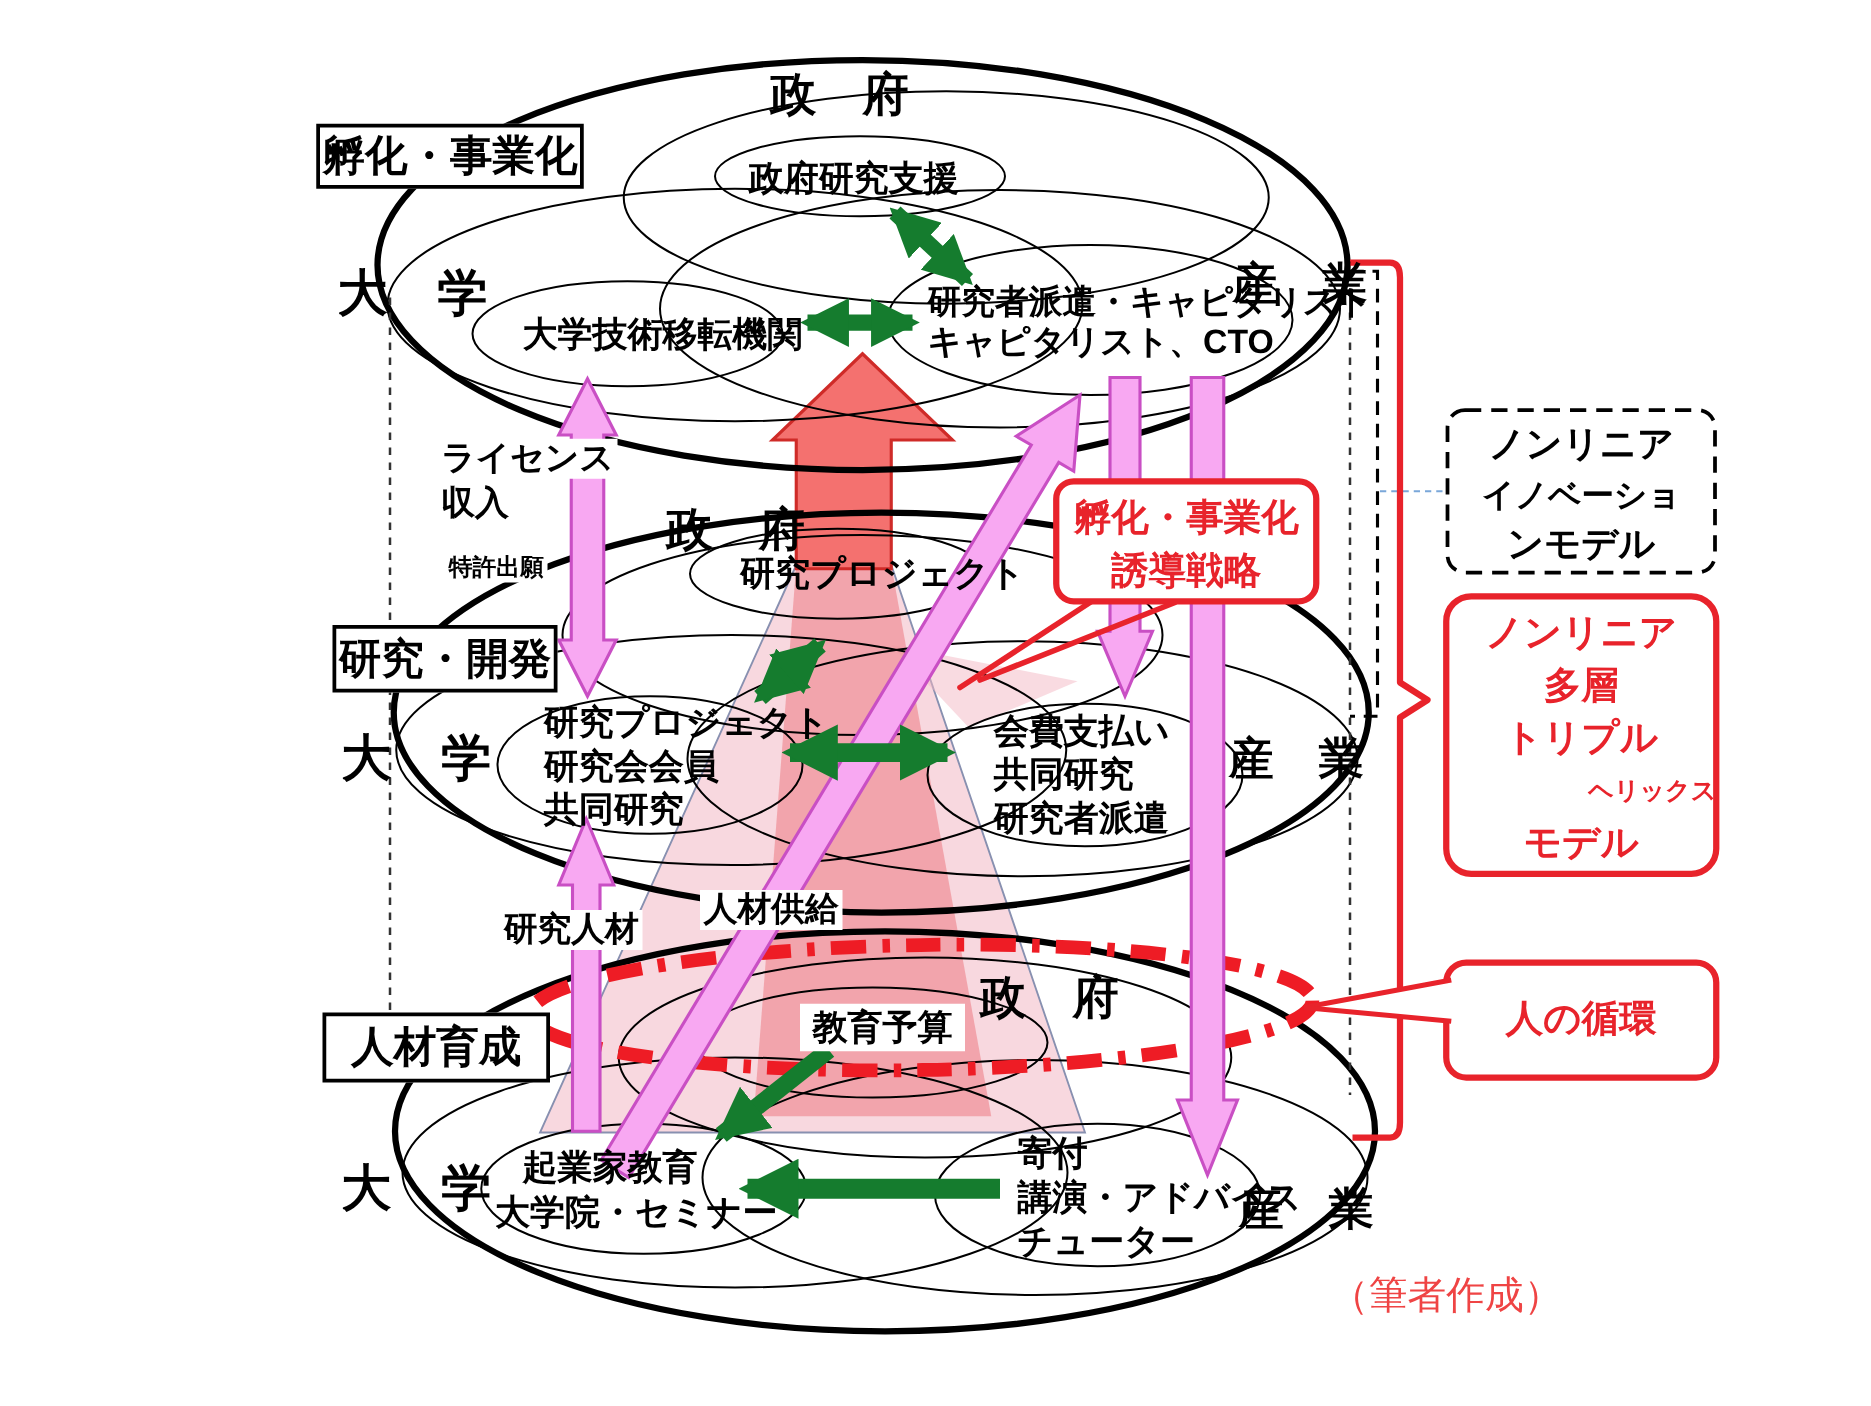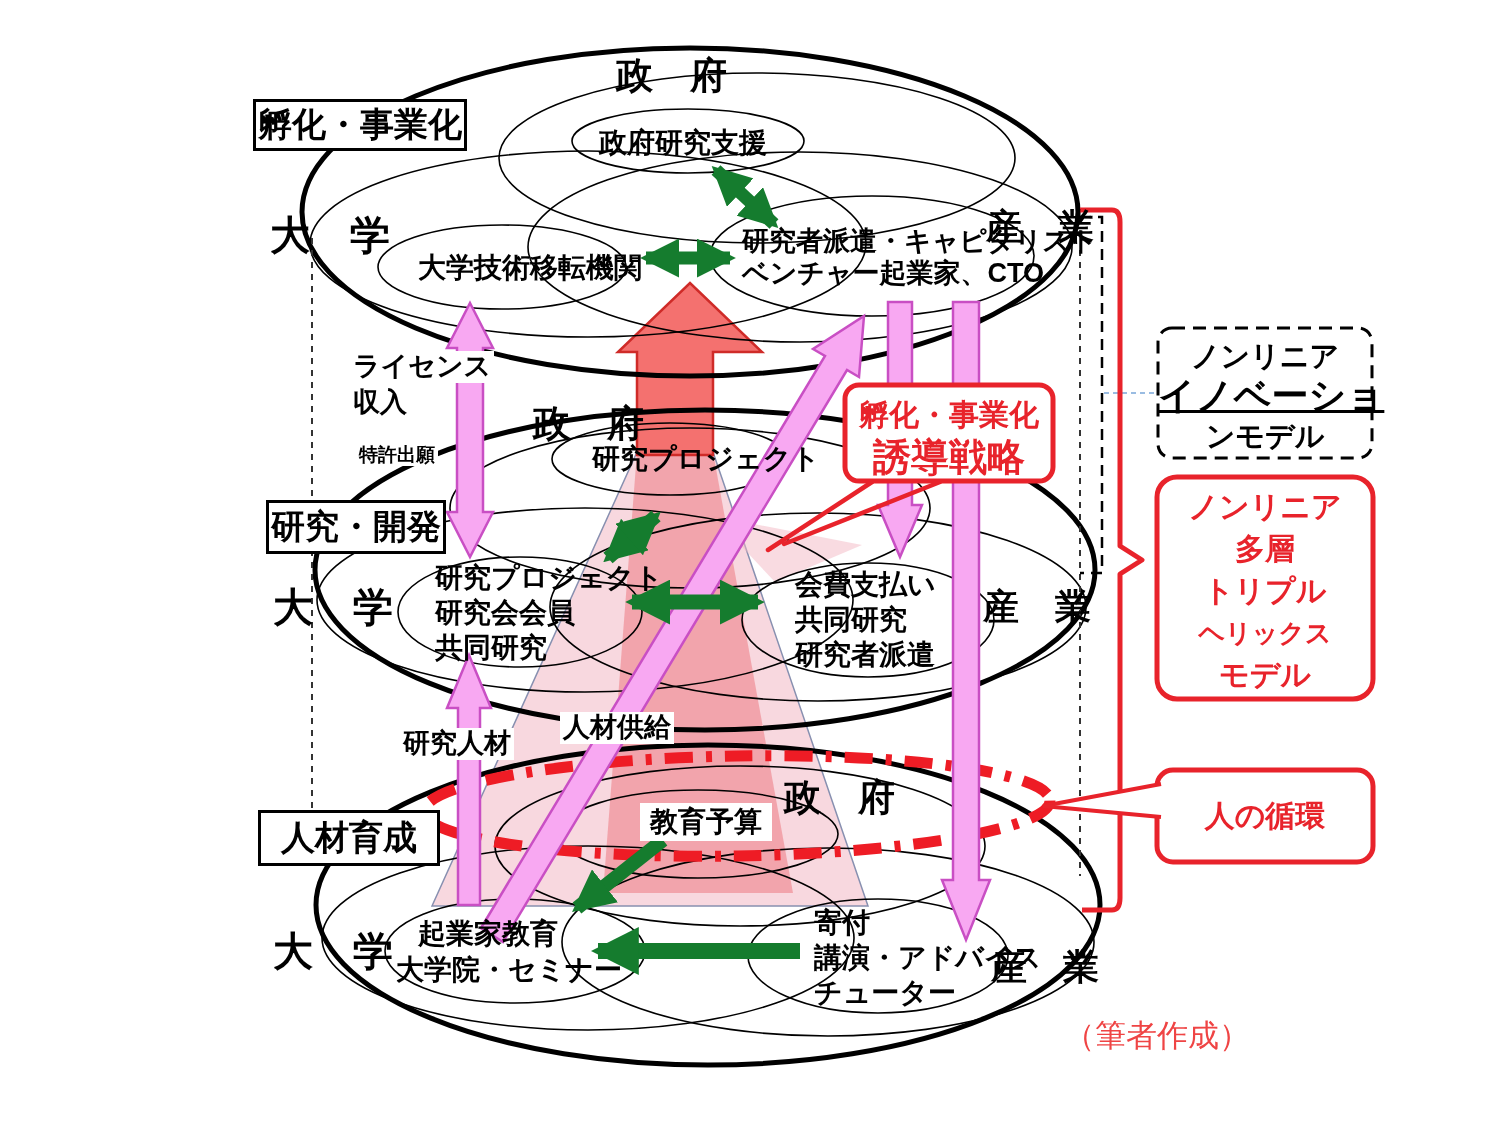--- a/index.html
+++ b/index.html
@@ -107,21 +107,21 @@
   <div class="boxlbl" style="left:253px;top:99px;width:208px;height:46px;font-size:34px;">孵化・事業化</div>
   <div class="boxlbl" style="left:266px;top:500px;width:174px;height:48px;font-size:34px;">研究・開発</div>
   <div class="boxlbl" style="left:258px;top:810px;width:176px;height:50px;font-size:34px;">人材育成</div>
 
   <div class="lbl" style="left:616px;top:54px;font-size:37px;">政　府</div>
   <div class="lbl" style="left:270px;top:212px;font-size:40px;">大　学</div>
   <div class="lbl" style="left:986px;top:206px;font-size:36px;">産　業</div>
   <div class="lbl" style="left:599px;top:126px;font-size:28px;">政府研究支援</div>
   <div class="lbl" style="left:418px;top:251px;font-size:28px;">大学技術移転機関</div>
   <div class="lbl" style="left:742px;top:226px;font-size:27px;">研究者派遣・キャピタリスト</div>
-  <div class="lbl" style="left:742px;top:258px;font-size:27px;">ベンチャー起業家、CTO</div>
+  <div class="lbl" style="left:742px;top:258px;font-size:27px;">キャピタリスト、CTO</div>
 
   <div class="lbl" style="left:533px;top:402px;font-size:37px;">政　府</div>
   <div class="lbl" style="left:273px;top:584px;font-size:40px;">大　学</div>
   <div class="lbl" style="left:983px;top:586px;font-size:36px;">産　業</div>
   <div class="lbl" style="left:592px;top:442px;font-size:28px;">研究プロジェクト</div>
   <div class="lbl" style="left:435px;top:561px;font-size:28px;">研究プロジェクト</div>
   <div class="lbl" style="left:435px;top:596px;font-size:28px;">研究会会員</div>
   <div class="lbl" style="left:435px;top:631px;font-size:28px;">共同研究</div>
   <div class="lbl" style="left:795px;top:568px;font-size:28px;">会費支払い</div>
   <div class="lbl" style="left:795px;top:603px;font-size:28px;">共同研究</div>
@@ -137,29 +137,29 @@
   <div class="lbl" style="left:814px;top:941px;font-size:28px;">講演・アドバイス</div>
   <div class="lbl" style="left:814px;top:976px;font-size:28px;">チューター</div>
 
   <div class="lbl wbg" style="left:350px;top:351px;font-size:27px;">ライセンス</div>
   <div class="lbl wbg" style="left:350px;top:387px;font-size:27px;">収入</div>
   <div class="lbl wbg" style="left:356px;top:444px;font-size:19px;">特許出願</div>
   <div class="lbl wbg" style="left:400px;top:728px;font-size:27px;">研究人材</div>
   <div class="lbl wbg" style="left:560px;top:712px;font-size:27px;">人材供給</div>
 
   <div class="lbl redtxt center" style="left:845px;top:394px;width:208px;font-size:30px;line-height:42px;">孵化・事業化</div>
-  <div class="lbl redtxt center" style="left:845px;top:436px;width:208px;font-size:38px;line-height:42px;">誘導戦略</div>
+  <div class="lbl redtxt center" style="left:845px;top:436px;width:208px;font-size:30px;line-height:42px;">誘導戦略</div>
 
   <div class="lbl center" style="left:1158px;top:336px;width:214px;font-size:29px;line-height:40px;">ノンリニア</div>
-  <div class="lbl center" style="left:1158px;top:376px;width:214px;font-size:37px;line-height:40px;text-decoration:underline;">イノベーショ</div>
+  <div class="lbl center" style="left:1158px;top:376px;width:214px;font-size:26px;line-height:40px;">イノベーショ</div>
   <div class="lbl center" style="left:1158px;top:416px;width:214px;font-size:29px;line-height:40px;">ンモデル</div>
 
   <div class="lbl redtxt center" style="left:1157px;top:486px;width:216px;font-size:30px;line-height:42px;">ノンリニア</div>
   <div class="lbl redtxt center" style="left:1157px;top:570px;width:216px;font-size:30px;line-height:42px;">トリプル</div>
   <div class="lbl redtxt center" style="left:1157px;top:528px;width:216px;font-size:30px;line-height:42px;">多層</div>
-  <div class="lbl redtxt center" style="left:1157px;top:612px;width:216px;font-size:26px;line-height:42px;">ヘリックス</div>
+  <div class="lbl redtxt center" style="left:1157px;top:612px;width:216px;font-size:20px;line-height:42px;text-align:right;">ヘリックス</div>
   <div class="lbl redtxt center" style="left:1157px;top:654px;width:216px;font-size:30px;line-height:42px;">モデル</div>
 
   <div class="lbl redtxt center" style="left:1157px;top:770px;width:216px;height:92px;font-size:30px;display:flex;align-items:center;justify-content:center;">人の循環</div>
 
   <div class="lbl serif" style="left:1064px;top:1018px;font-size:31px;color:#ef4444;">（筆者作成）</div>
 
 </div>
 
 </body></html>

